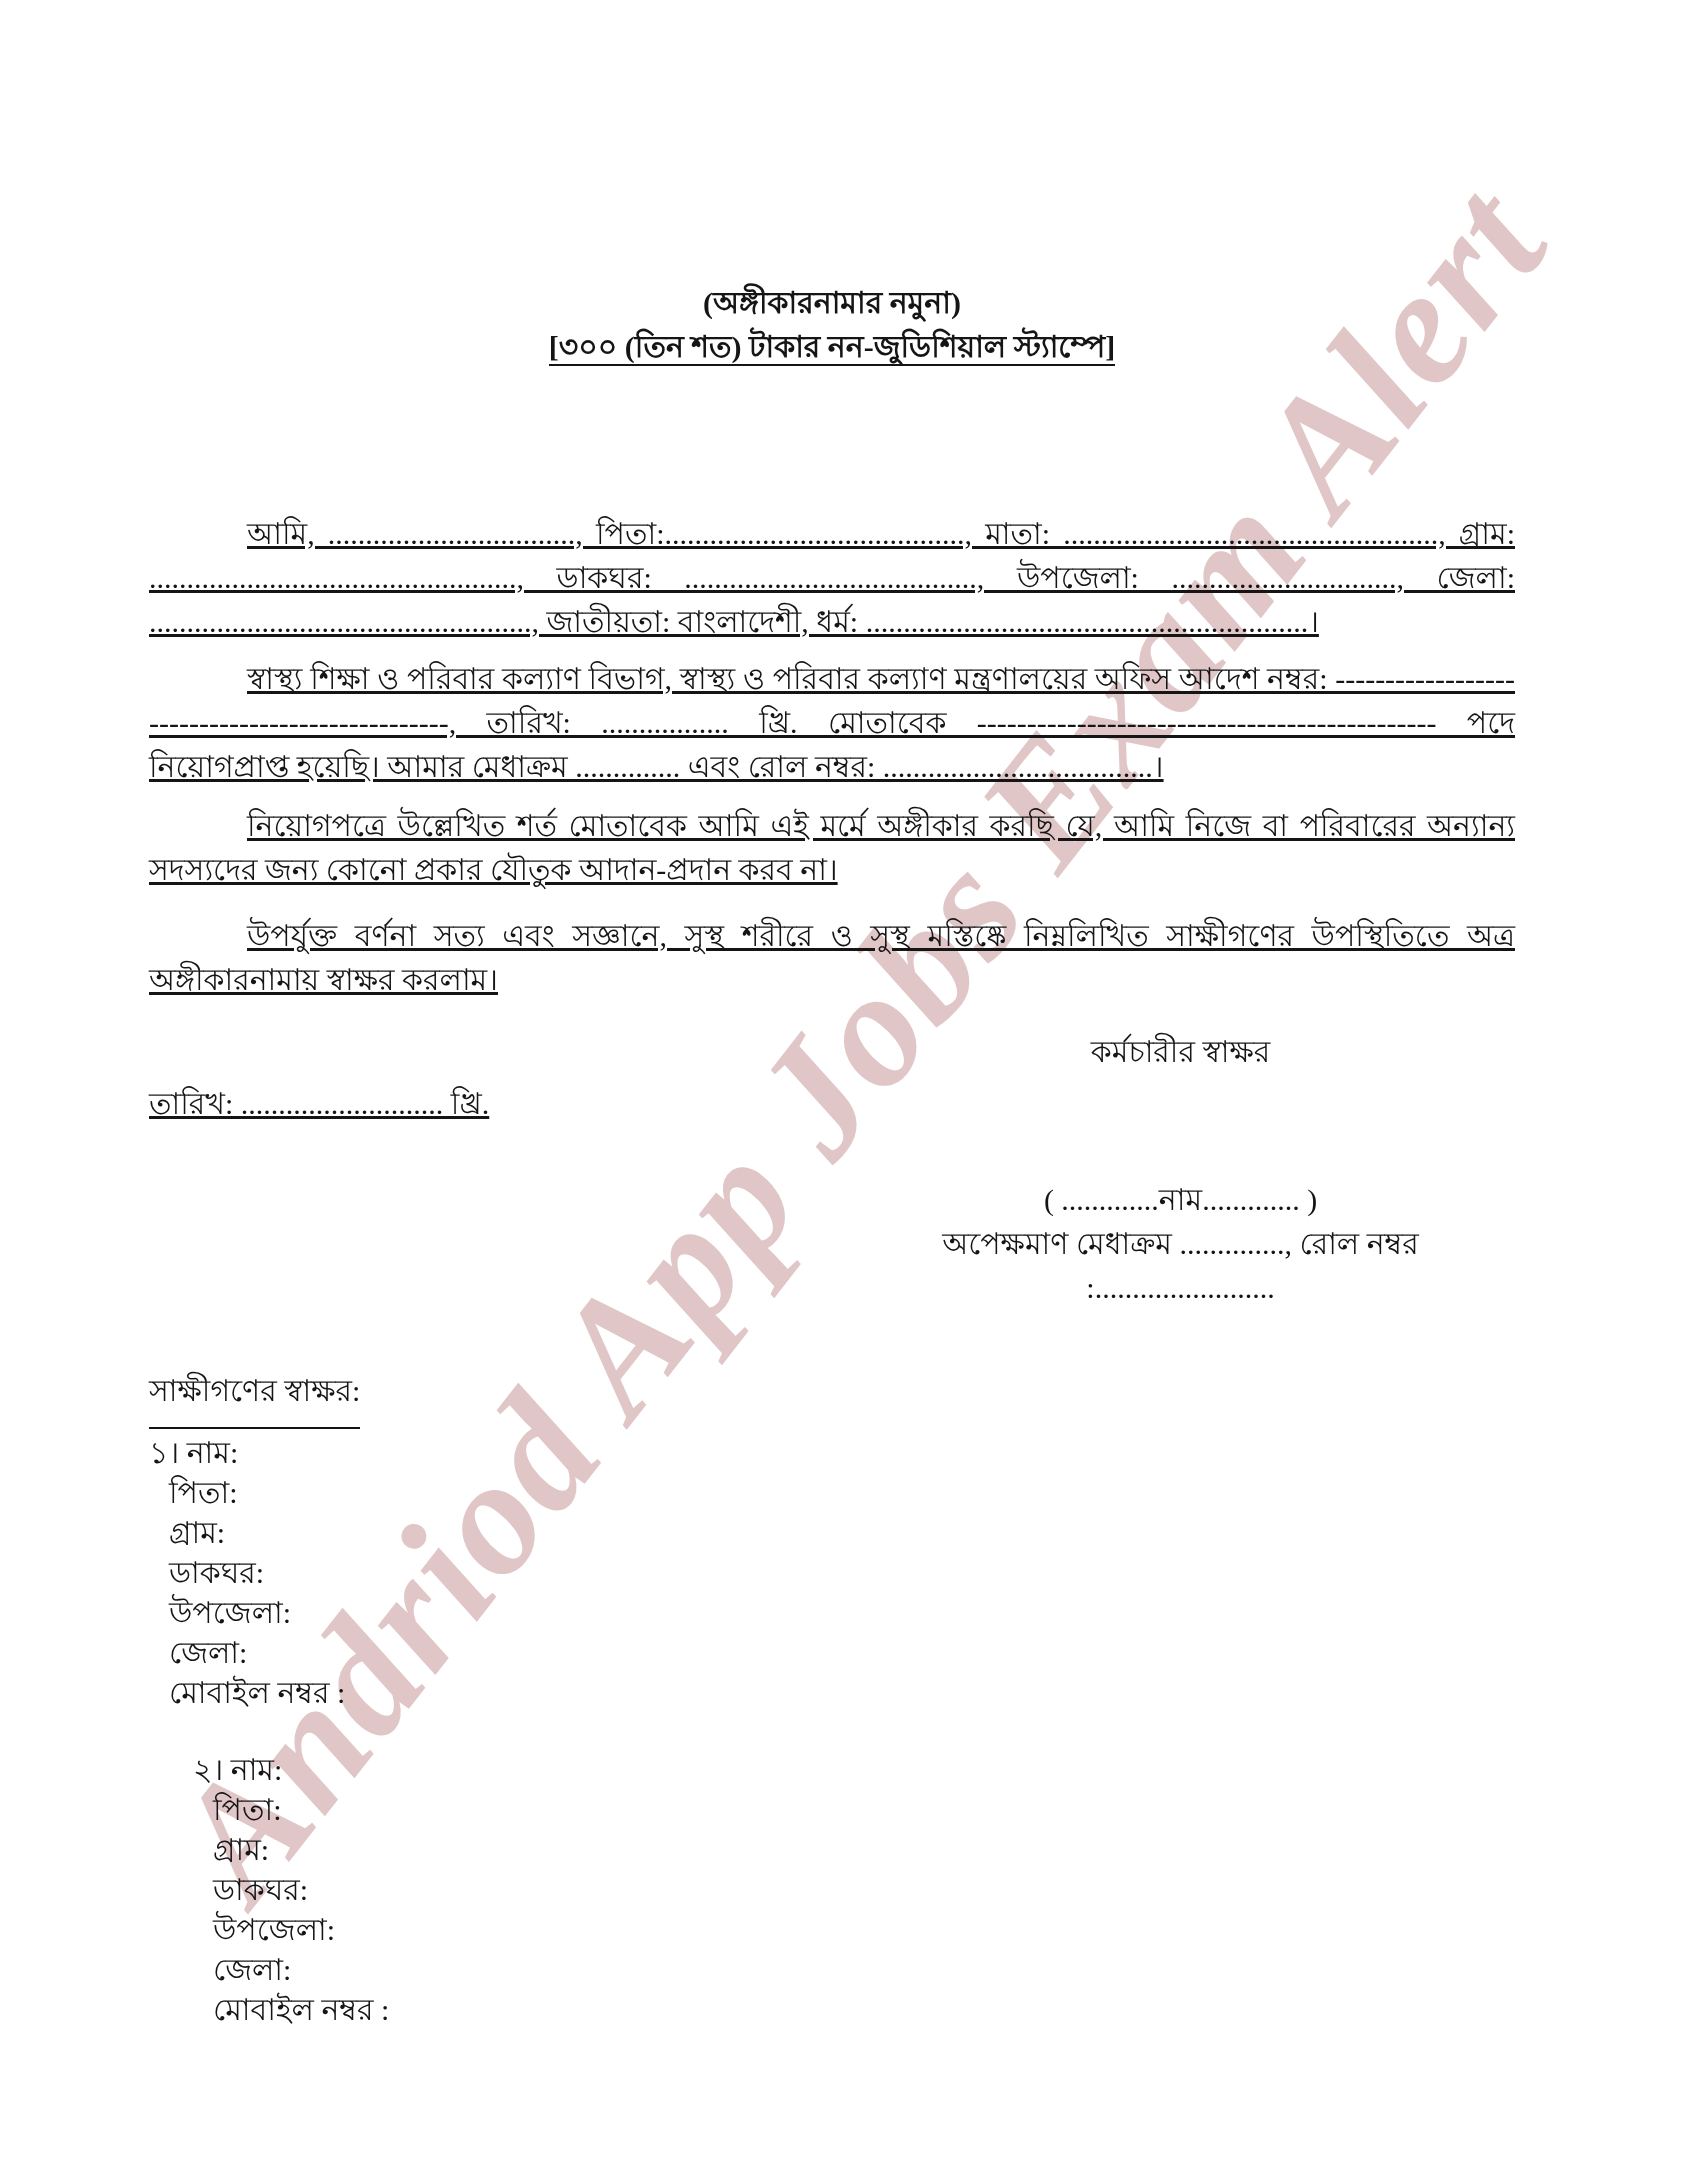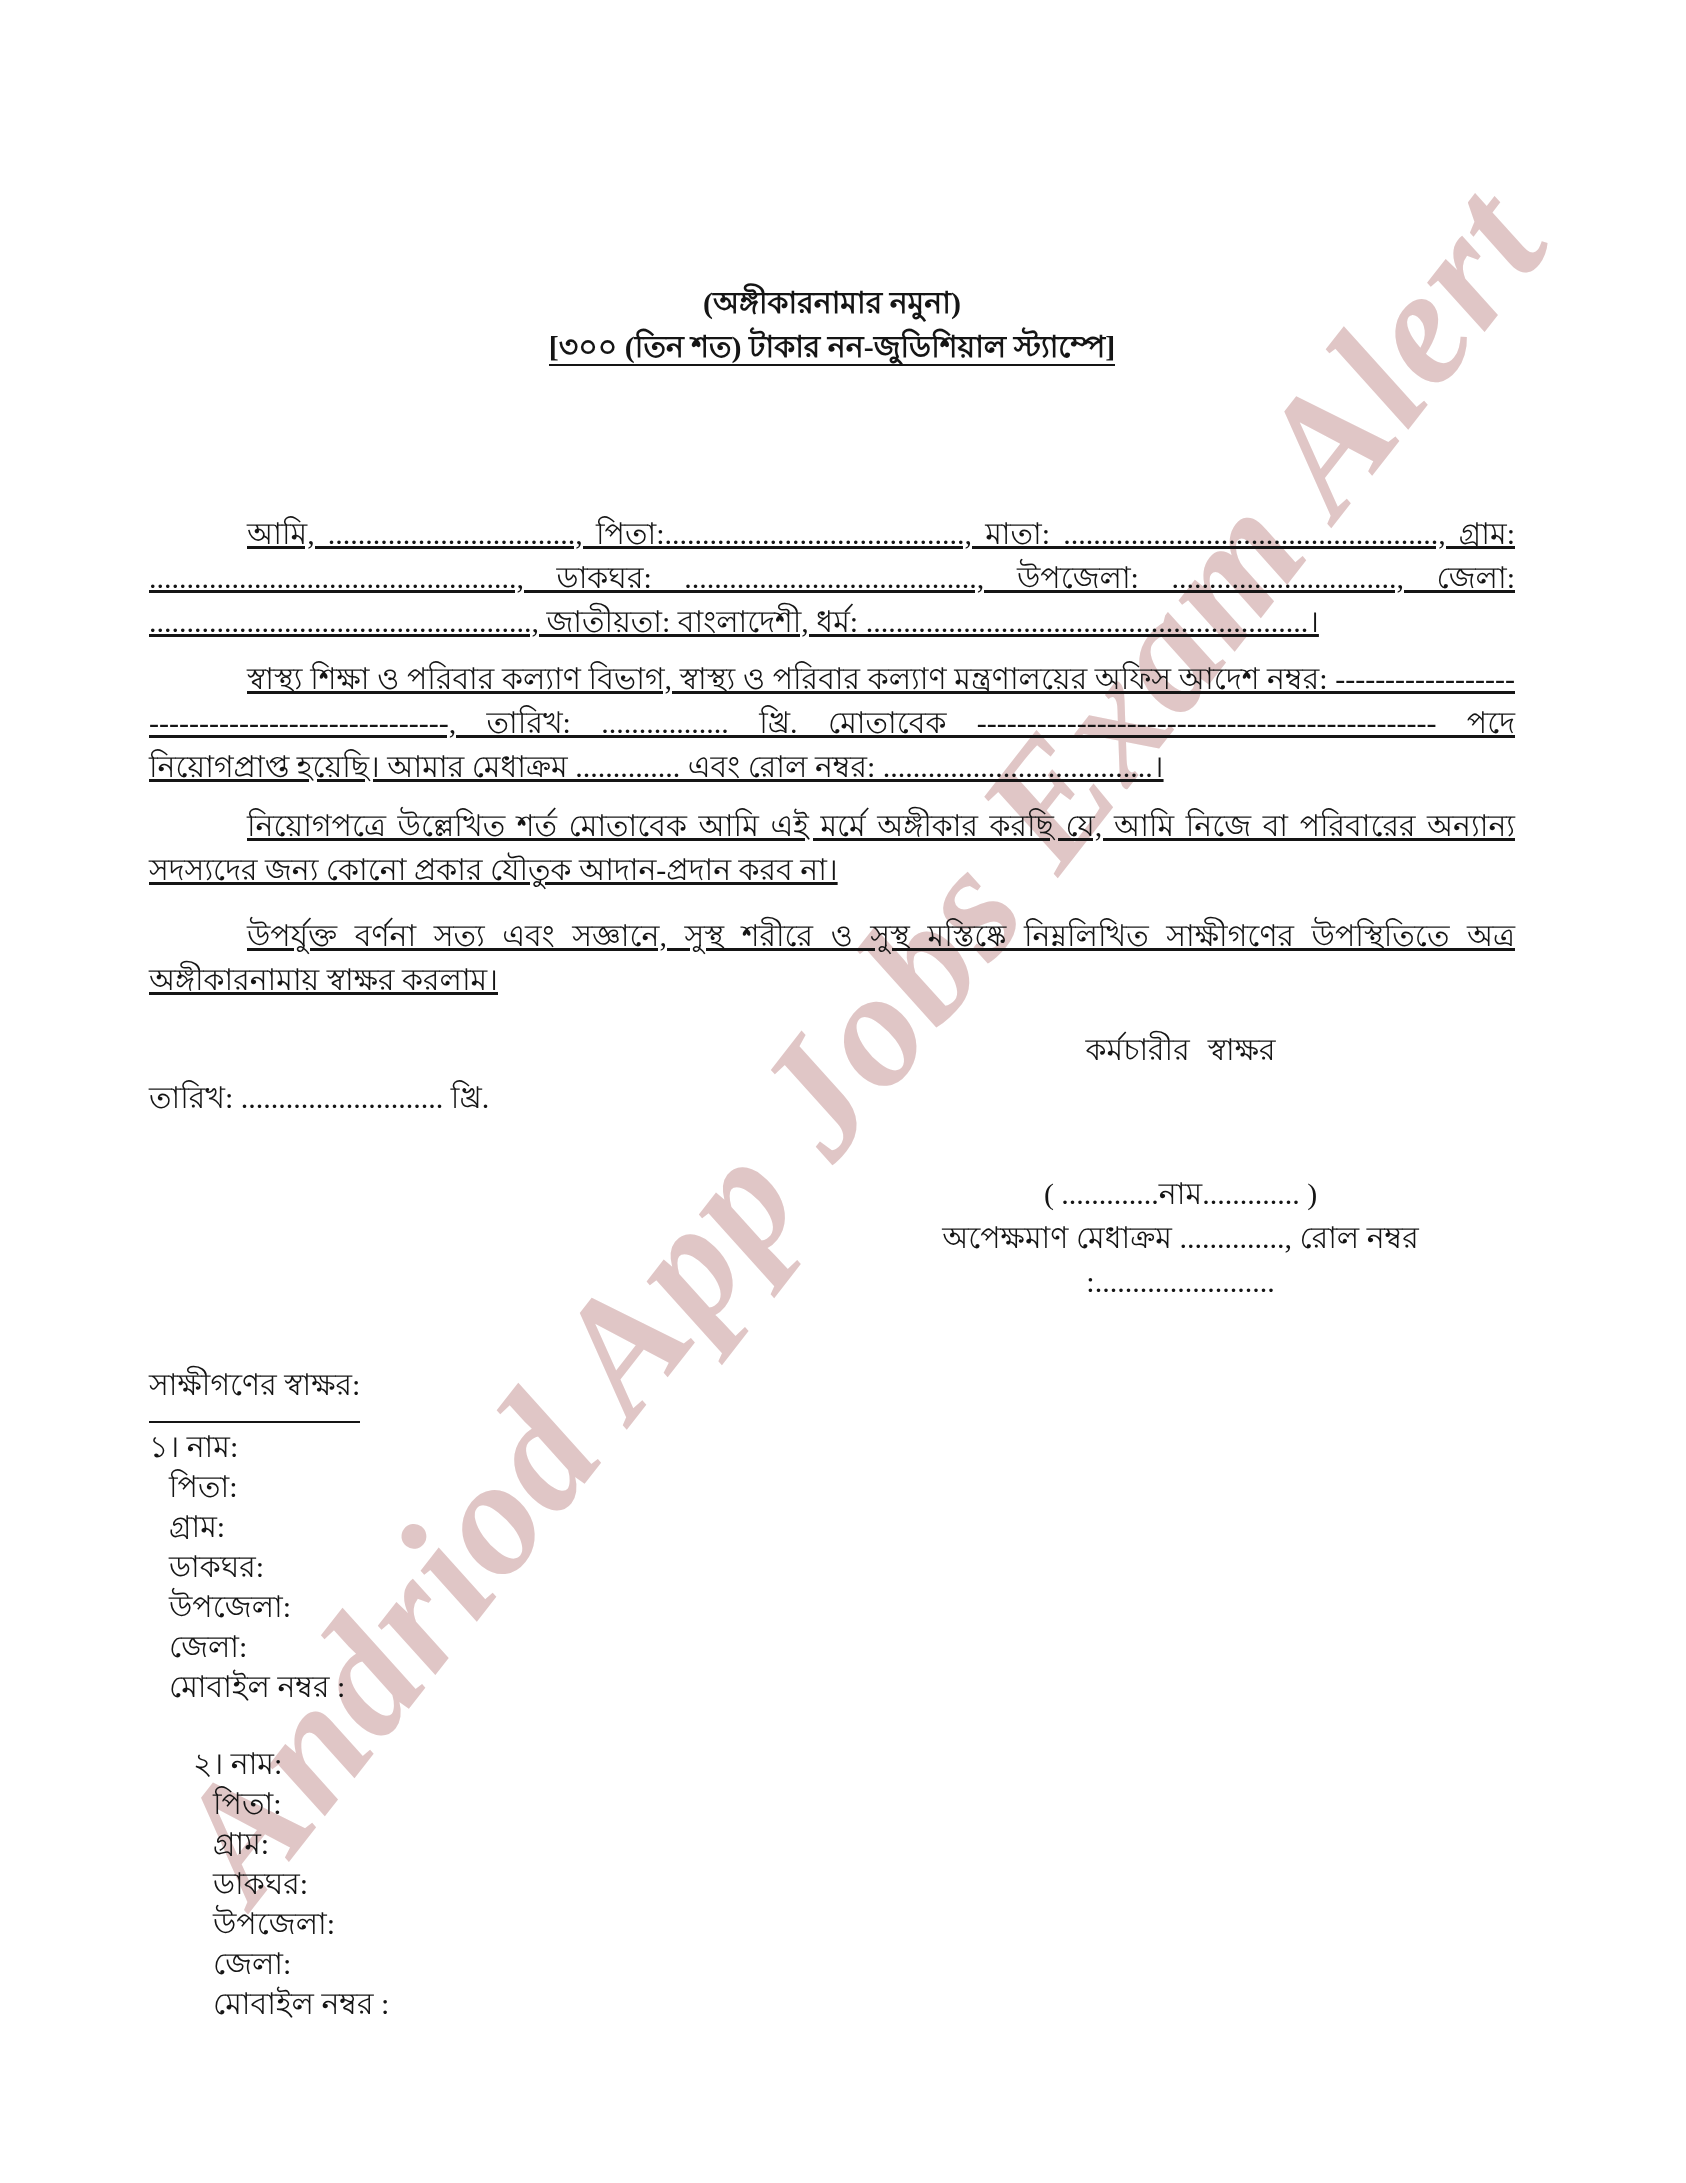--- a/index.html
+++ b/index.html
@@ -61,22 +61,22 @@
   }
   .p1 { margin-top: 143px; }
   .p2 { margin-top: 13.2px; }
   .p3 { margin-top: 14.6px; }
   .p4 { margin-top: 22.5px; }
   .sig-col {
     width: 661px;
     margin-left: 701px;
     text-align: center;
   }
-  .sig-label-row { margin-top: 28px; font-family: Liberation Mono, monospace; }
-  .date-row { margin-top: 2px; text-align: left; }
+  .sig-label-row { margin-top: 28px; }
+  .date-row { margin-top: 8px; text-align: left; text-decoration: underline; }
   .sig-details { margin-top: 52px; }
   .witness-section { margin-top: 61px; line-height: 40px; }
   .witness-heading {
     display: inline-block;
     border-bottom: 2.6px solid #151515;
     padding-bottom: 16px;
   }
   .witness-block { margin-top: 4px; }
   .witness-block.second { margin-top: 37px; margin-left: 44px; }
   .witness-row { margin: 0; }

